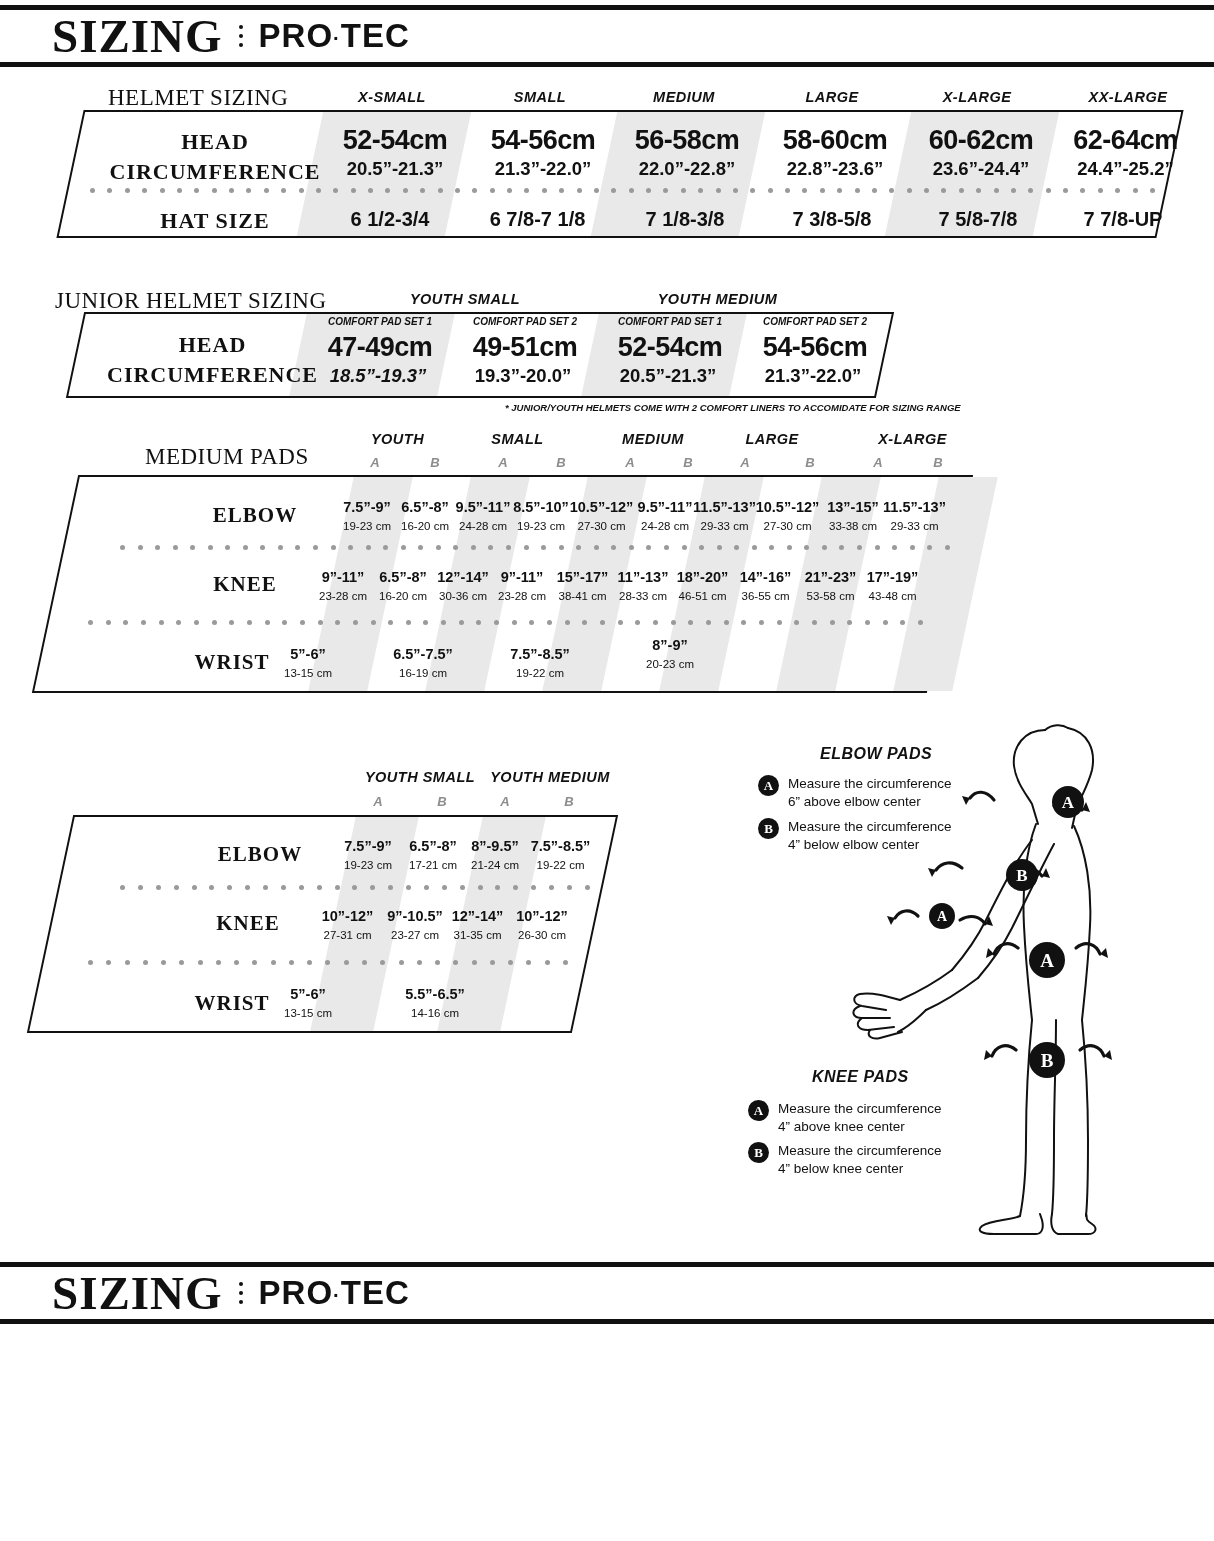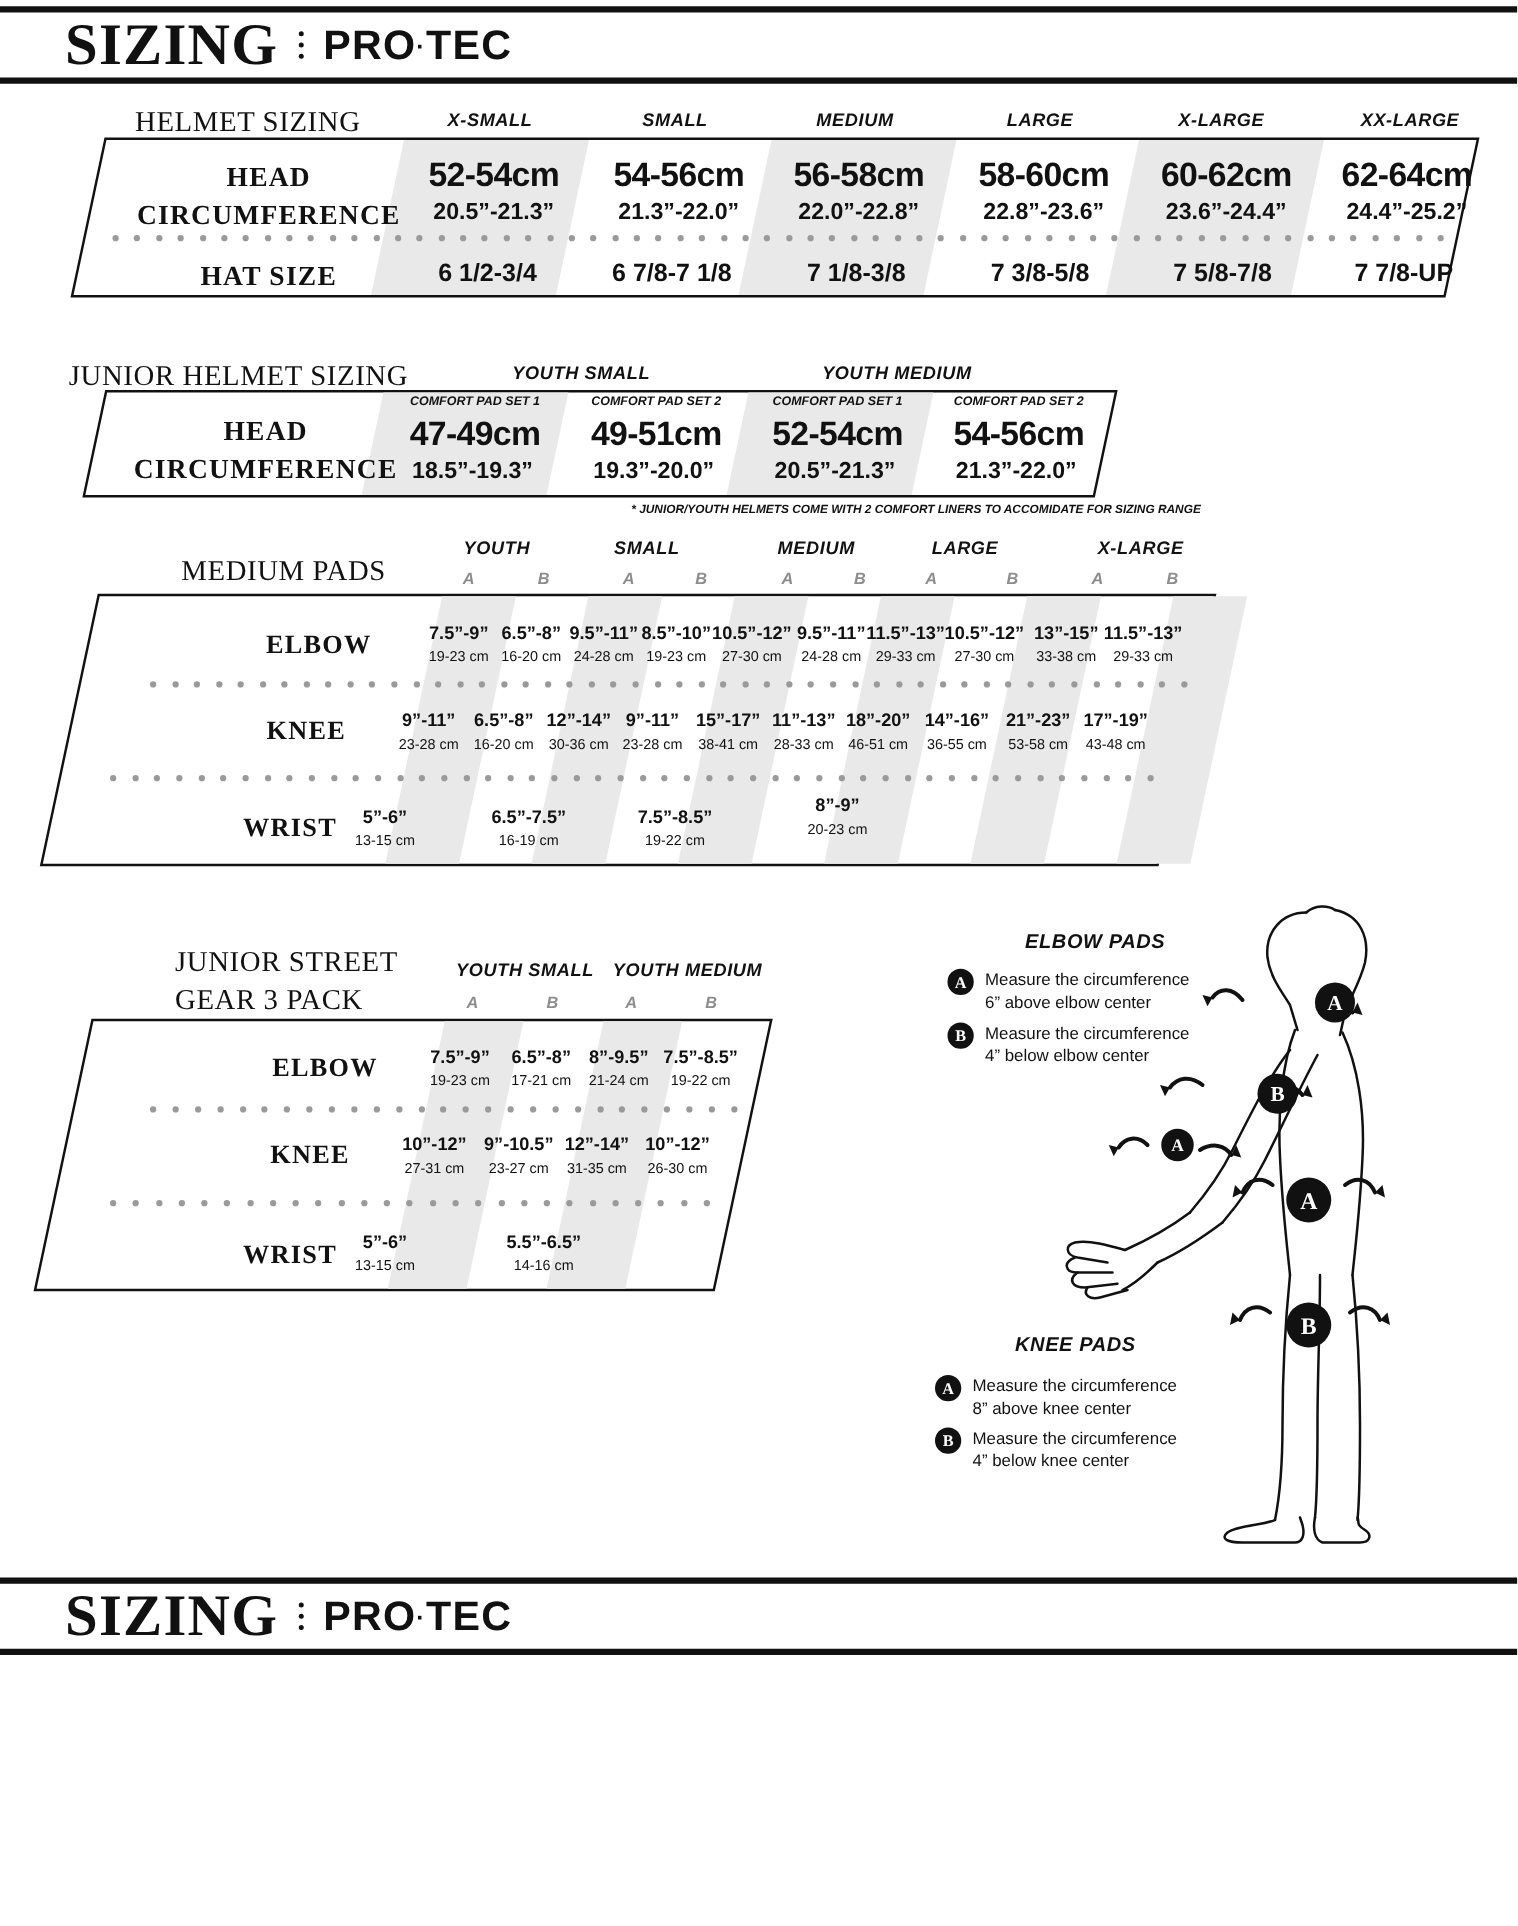--- a/index.html
+++ b/index.html
@@ -319,21 +319,21 @@
     <span>HEAD</span><br>
     <span>CIRCUMFERENCE</span>
   </div>
 
   <div class="comfort" style="left:315px; top:316px; width:130px;">COMFORT PAD SET 1</div>
   <div class="comfort" style="left:460px; top:316px; width:130px;">COMFORT PAD SET 2</div>
   <div class="comfort" style="left:605px; top:316px; width:130px;">COMFORT PAD SET 1</div>
   <div class="comfort" style="left:750px; top:316px; width:130px;">COMFORT PAD SET 2</div>
 
   <div class="cell" style="left:315px; top:332px; width:130px;"><span class="big">47-49</span><span class="big u">cm</span></div>
-  <div class="cell" style="left:313px; top:365px; width:130px;"><span class="sub">18.5”-19.3”</span></div>
+  <div class="cell" style="left:313px; top:365px; width:130px;font-style:italic;"><span class="sub">18.5”-19.3”</span></div>
 
   <div class="cell" style="left:460px; top:332px; width:130px;"><span class="big">49-51</span><span class="big u">cm</span></div>
   <div class="cell" style="left:458px; top:365px; width:130px;"><span class="sub">19.3”-20.0”</span></div>
 
   <div class="cell" style="left:605px; top:332px; width:130px;"><span class="big">52-54</span><span class="big u">cm</span></div>
   <div class="cell" style="left:603px; top:365px; width:130px;"><span class="sub">20.5”-21.3”</span></div>
 
   <div class="cell" style="left:750px; top:332px; width:130px;"><span class="big">54-56</span><span class="big u">cm</span></div>
   <div class="cell" style="left:748px; top:365px; width:130px;"><span class="sub">21.3”-22.0”</span></div>
 
@@ -492,24 +492,20 @@
       <i></i>
       <i></i>
       <i></i>
   </div>
 
   <div class="cell" style="left:268px; top:645px; width:80px;"><span class="padimp">5”-6”</span><br><span class="padmet">13-15 cm</span></div>
   <div class="cell" style="left:378px; top:645px; width:90px;"><span class="padimp">6.5”-7.5”</span><br><span class="padmet">16-19 cm</span></div>
   <div class="cell" style="left:495px; top:645px; width:90px;"><span class="padimp">7.5”-8.5”</span><br><span class="padmet">19-22 cm</span></div>
   <div class="cell" style="left:630px; top:636px; width:80px;"><span class="padimp">8”-9”</span><br><span class="padmet">20-23 cm</span></div>
 
-  <div class="secttitle" style="left:140px; top:755px; line-height:30px;">
-    <span>JUNIOR STREET</span><br>
-    <span>GEAR 3 PACK</span>
-  </div>
 
   <div class="colhead" style="left:355px; top:769px; width:130px;">YOUTH SMALL</div>
   <div class="colhead" style="left:480px; top:769px; width:140px;">YOUTH MEDIUM</div>
 
   <div class="ab" style="left:358px; top:794px; width:40px;">A</div>
   <div class="ab" style="left:422px; top:794px; width:40px;">B</div>
   <div class="ab" style="left:485px; top:794px; width:40px;">A</div>
   <div class="ab" style="left:549px; top:794px; width:40px;">B</div>
 
   <div class="skew-box" style="left:50px; top:815px; width:545px; height:218px;"></div>
@@ -610,21 +606,21 @@
       <span>4” below elbow center</span>
     </span>
   </div>
 
   <div class="diag-title" style="left:812px; top:1068px;">KNEE PADS</div>
 
   <div class="legend-item" style="left:748px; top:1100px; width:250px;">
     <span class="badge">A</span>
     <span class="legend-text">
       <span>Measure the circumference</span><br>
-      <span>8” above knee center</span>
+      <span>4” above knee center</span>
     </span>
   </div>
 
   <div class="legend-item" style="left:748px; top:1142px; width:250px;">
     <span class="badge">B</span>
     <span class="legend-text">
       <span>Measure the circumference</span><br>
       <span>4” below knee center</span>
     </span>
   </div>

